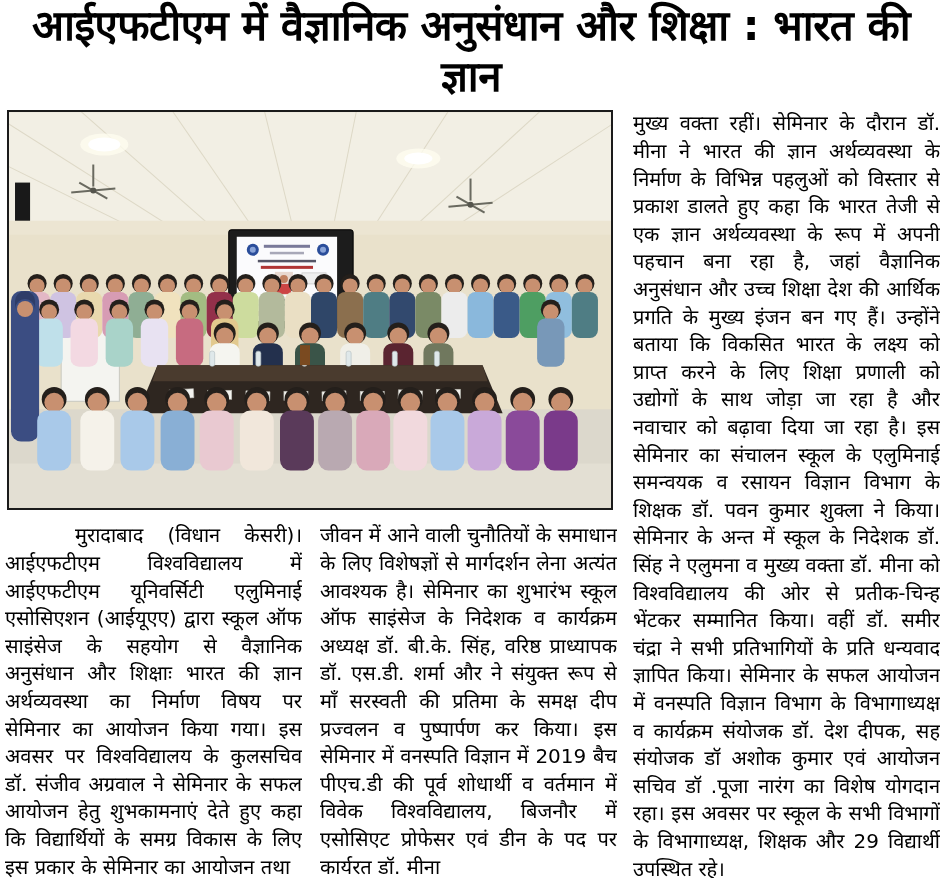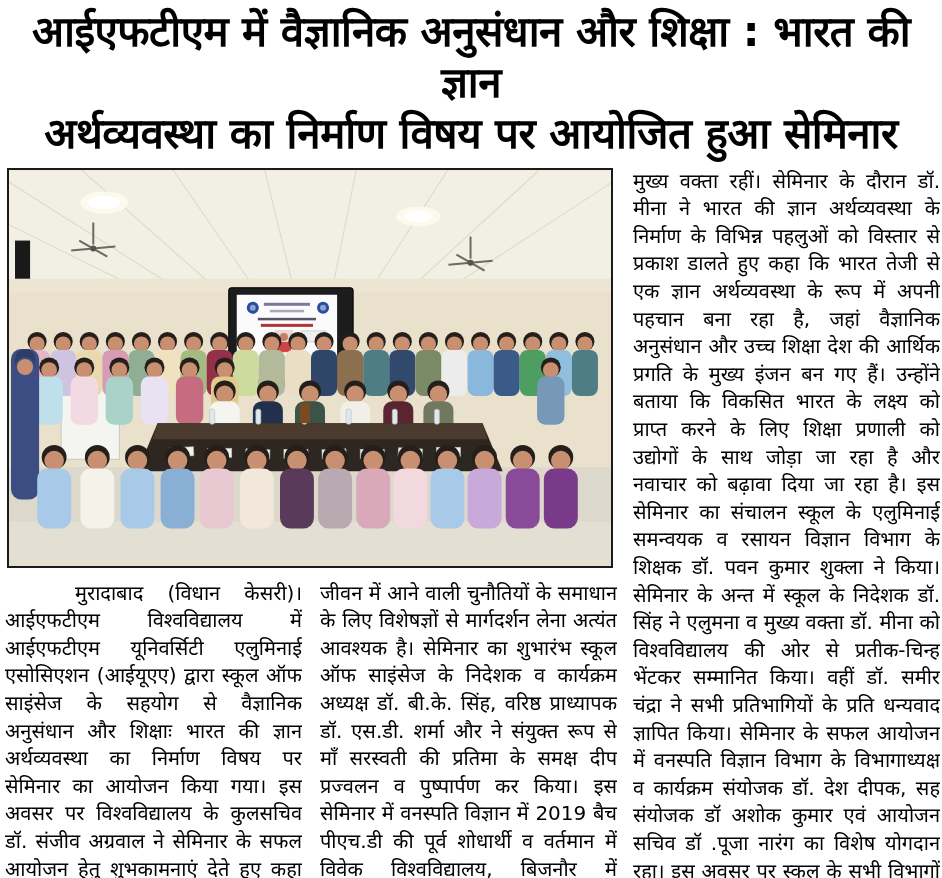--- a/index.html
+++ b/index.html
@@ -7,21 +7,21 @@
   .page{
     position:relative;
     width:942px;height:878px;
     background:#ffffff;
     overflow:hidden;
     font-family:"DejaVu Sans","Liberation Sans",sans-serif;
     color:#000;
   }
   .headline{
     margin:0;
-    padding:6px 4px 2px 4px;
+    padding:0 4px 2px 4px;
     text-align:center;
     font-weight:700;
     font-size:42px;
     line-height:1.22;
     letter-spacing:-0.5px;
     color:#000;
   }
   .headline span{display:block;}
   .content{
     display:flex;
@@ -58,21 +58,20 @@
   .dateline{font-weight:400;}
   .lead-indent{text-indent:70px;}
 </style>
 </head>
 <body>
 
 <div class="page">
 
   <h1 class="headline">
     <span>आईएफटीएम में वैज्ञानिक अनुसंधान और शिक्षा : भारत की ज्ञान</span>
-    <span>अर्थव्यवस्था का निर्माण विषय पर आयोजित हुआ सेमिनार</span>
   </h1>
 
   <div class="content">
 
     <div class="main-col">
 
       <figure class="photo-figure">
         <svg width="602" height="396" viewBox="0 0 600 394" xmlns="http://www.w3.org/2000/svg">
 
           <g>

